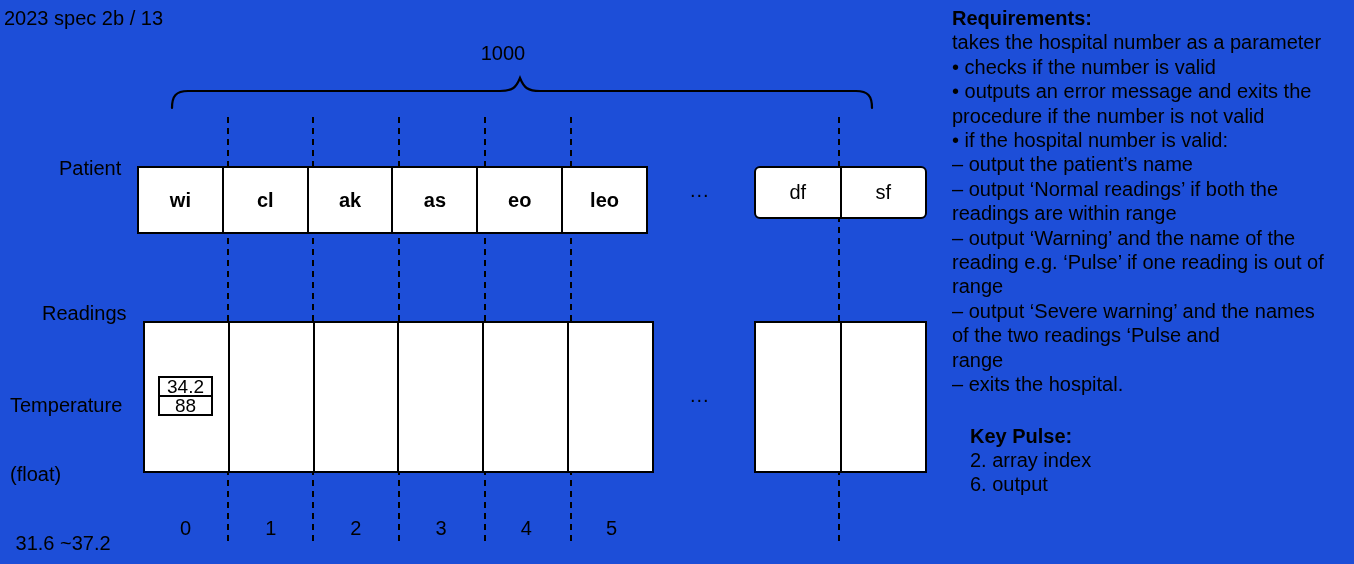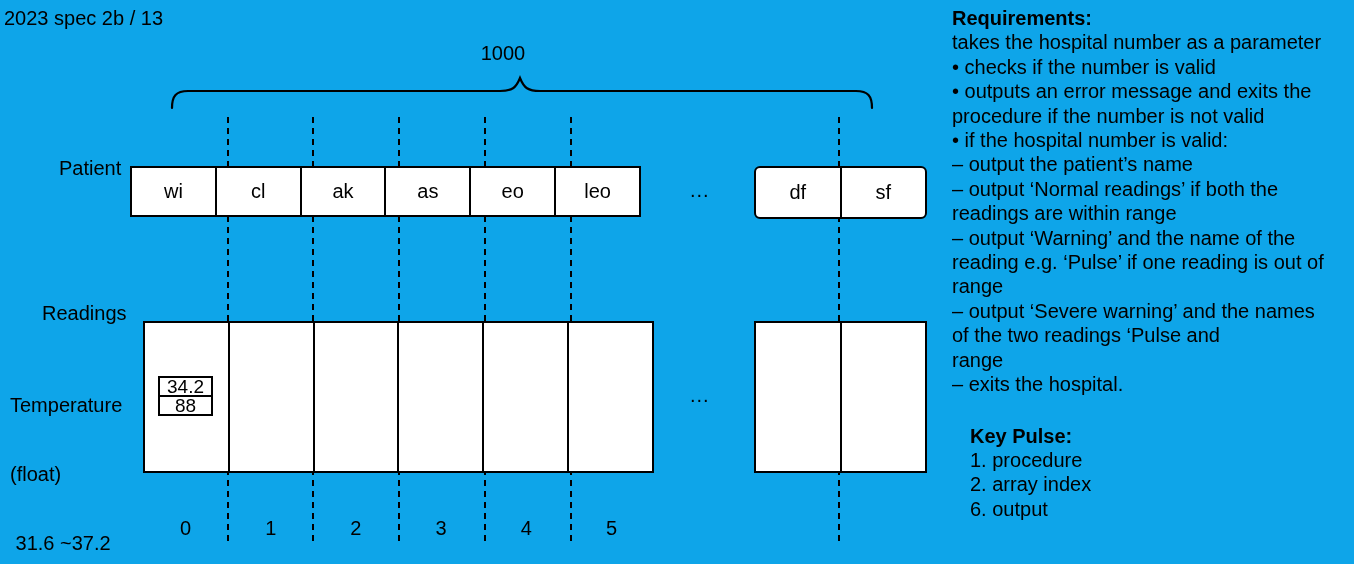--- a/index.html
+++ b/index.html
@@ -9,21 +9,21 @@
     color: #000000;
     width: 1354px;
     height: 564px;
     position: relative;
     overflow: hidden;
   }
   .page {
     position: absolute;
     left: 0; top: 0;
     width: 1354px; height: 564px;
-    background: #0ea5e9;
+    background: #1d4ed8;
   }
   .abs { position: absolute; }
   .txt { font-size: 20px; line-height: 22px; white-space: pre; }
 
   
   .vdash {
     position: absolute;
     top: 117px;
     width: 2px;
     height: 429px;
@@ -101,21 +101,21 @@
 
   <div class="vdash" style="left:227px;"></div>
   <div class="vdash" style="left:312px;"></div>
   <div class="vdash" style="left:398px;"></div>
   <div class="vdash" style="left:484px;"></div>
   <div class="vdash" style="left:570px;"></div>
   <div class="vdash" style="left:838px;"></div>
 
   <div class="abs txt" style="left:59px; top:157px;">Patient</div>
 
-  <div class="arr" style="left:130px; top:166px; width:511px; height:51px;">
+  <div class="arr" style="left:137px; top:166px; width:511px; height:68px;font-weight:bold;">
     <div class="cell">wi</div>
     <div class="cell">cl</div>
     <div class="cell">ak</div>
     <div class="cell">as</div>
     <div class="cell">eo</div>
     <div class="cell">leo</div>
   </div>
 
   <div class="abs ellipsis" style="left:690px; top:179px;">...</div>
 
@@ -177,19 +177,18 @@
     <div class="line">– output ‘Warning’ and the name of the</div>
     <div class="line">reading e.g. ‘Pulse’ if one reading is out of</div>
     <div class="line">range</div>
     <div class="line">– output ‘Severe warning’ and the names</div>
     <div class="line">of the two readings ‘Pulse and</div>
     <div class="line">range</div>
     <div class="line">– exits the hospital.</div>
 
     <div class="key-point">
       <div class="line bold">Key Pulse:</div>
-      <div class="line">1. procedure</div>
       <div class="line">2. array index</div>
       <div class="line">6. output</div>
     </div>
   </div>
 
 </div>
 
 </body></html>

